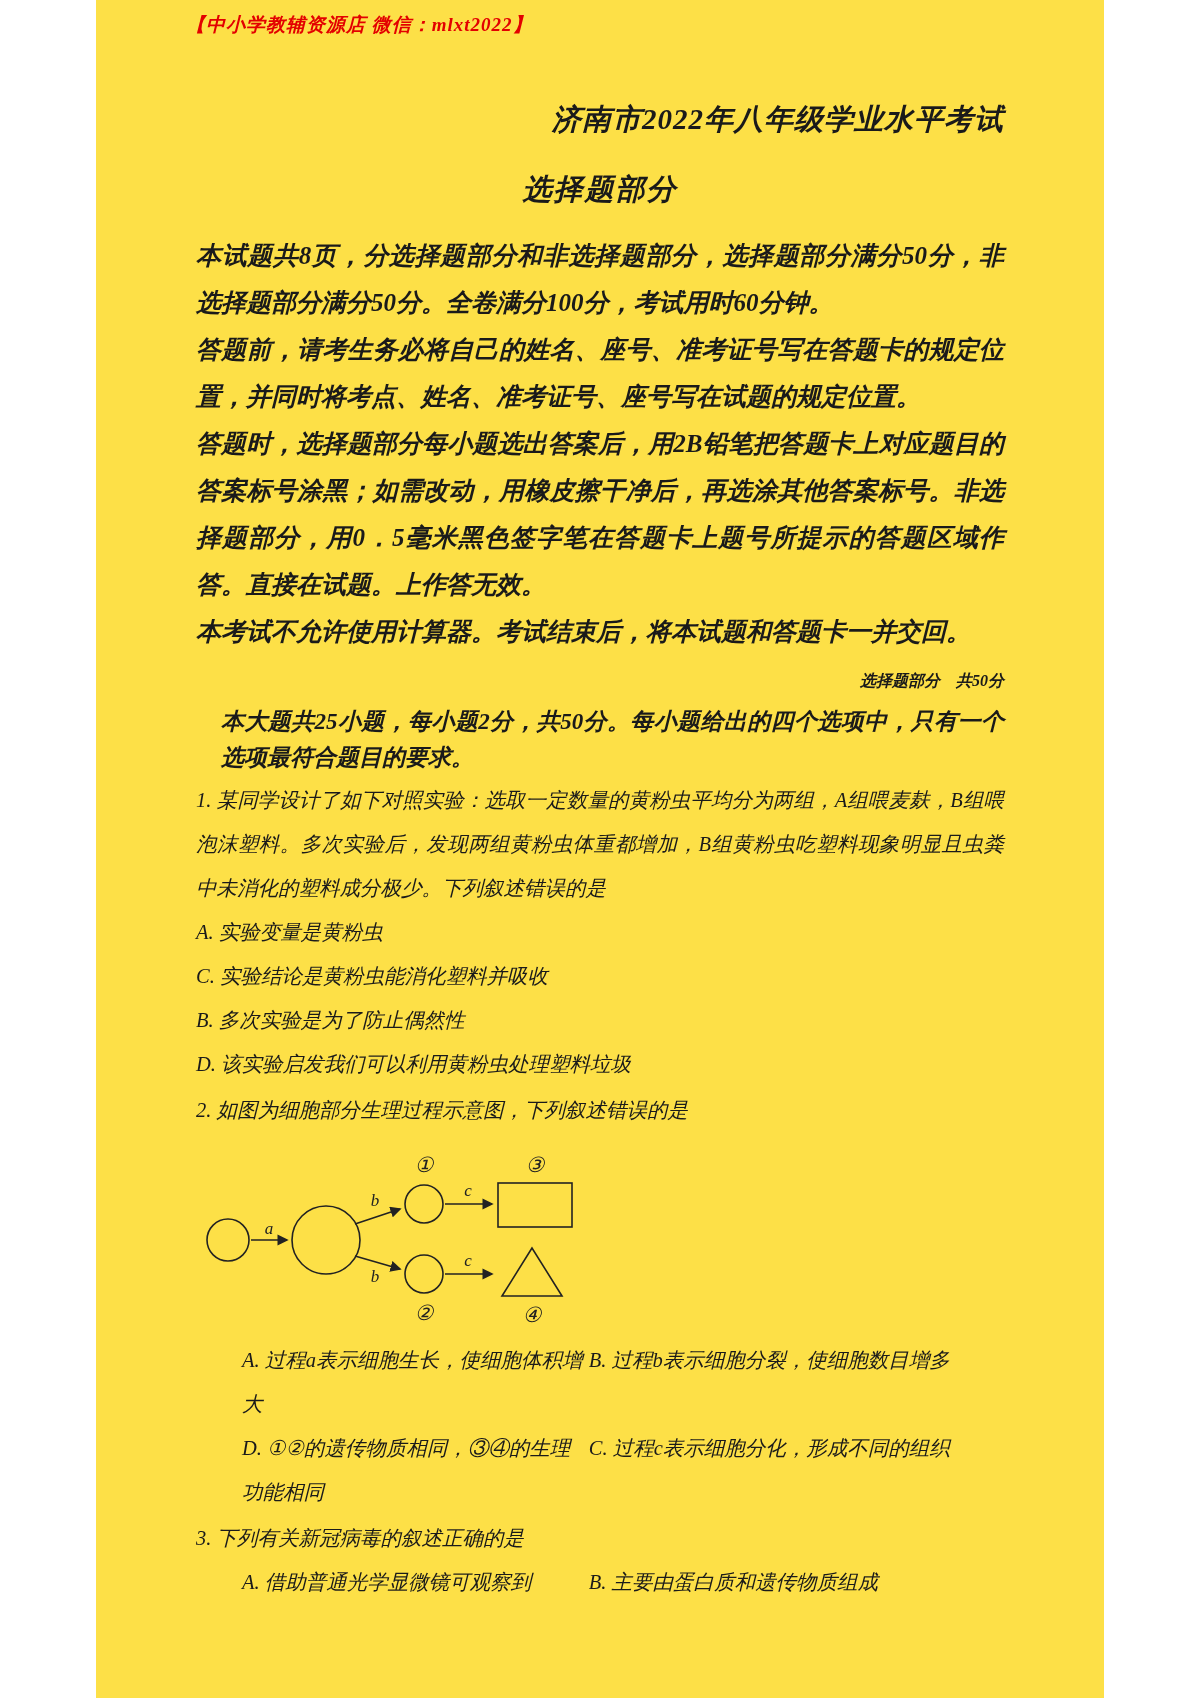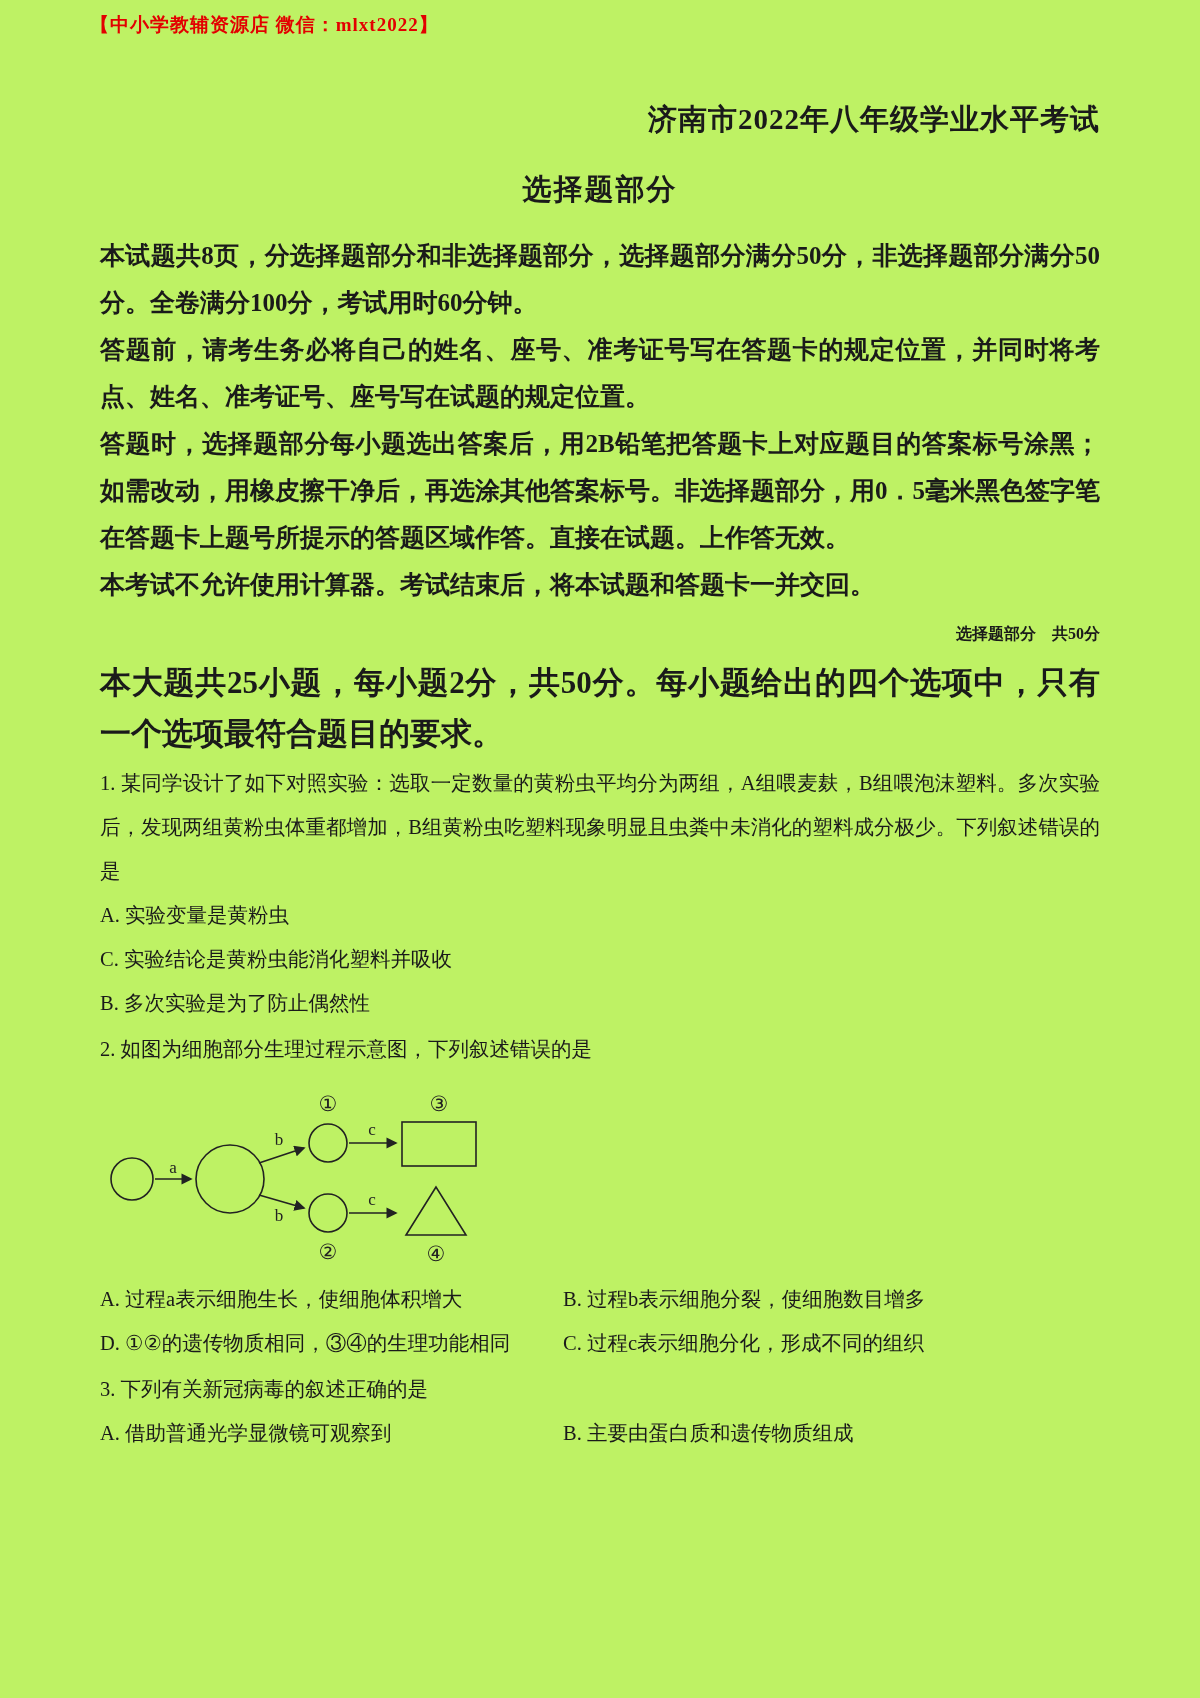--- a/index.html
+++ b/index.html
@@ -2,26 +2,27 @@
 <html><head>
 <meta charset="utf-8">
 <style>
   * { margin: 0; padding: 0; box-sizing: border-box; }
   html, body { background: #ffffff; }
   body {
     font-family: "Liberation Serif", "DejaVu Serif", serif;
     color: #1a1a1a;
   }
   .page {
-    width: 1200px;
+    width: 1008px;
     min-height: 1698px;
     margin: 0 auto;
-    background: #bef264;
+    background: #fde047;
     padding: 12px 100px 60px 100px;
     position: relative;
+    font-style: italic;
   }
   .watermark {
     color: #e30000;
     font-size: 19px;
     font-weight: bold;
     letter-spacing: 1px;
     margin-left: -10px;
   }
   .title {
     text-align: right;
@@ -46,38 +47,40 @@
   }
   .section-header {
     text-align: right;
     font-weight: bold;
     font-size: 16px;
     line-height: 47px;
     margin-top: 2px;
   }
   .section-note {
     font-weight: bold;
-    font-size: 31px;
-    line-height: 51px;
+    font-size: 23px;
+    line-height: 36px;
     text-align: justify;
+    margin-left: 25px;
   }
   .q-stem {
     font-size: 20.5px;
     line-height: 44px;
     text-align: justify;
     margin-top: 2px;
   }
   .q-option {
     font-size: 20.5px;
     line-height: 44px;
   }
   .options-2col {
     display: grid;
     grid-template-columns: 45.5% 1fr;
-    column-gap: 8px;
+    column-gap: 0;
+    margin-left: 46px;
   }
   .diagram-wrap {
     margin: 14px 0 6px 2px;
   }
   svg text { font-family: "Liberation Serif", "DejaVu Serif", serif; }
 </style>
 </head>
 <body>
 
 <div class="page">
@@ -94,20 +97,21 @@
     <p class="inst">本考试不允许使用计算器。考试结束后，将本试题和答题卡一并交回。</p>
   </div>
 
   <div class="section-header">选择题部分　共50分</div>
   <p class="section-note">本大题共25小题，每小题2分，共50分。每小题给出的四个选项中，只有一个选项最符合题目的要求。</p>
 
   <p class="q-stem">1. 某同学设计了如下对照实验：选取一定数量的黄粉虫平均分为两组，A组喂麦麸，B组喂泡沫塑料。多次实验后，发现两组黄粉虫体重都增加，B组黄粉虫吃塑料现象明显且虫粪中未消化的塑料成分极少。下列叙述错误的是</p>
   <p class="q-option">A. 实验变量是黄粉虫</p>
   <p class="q-option">C. 实验结论是黄粉虫能消化塑料并吸收</p>
   <p class="q-option">B. 多次实验是为了防止偶然性</p>
+  <p class="q-option">D. 该实验启发我们可以利用黄粉虫处理塑料垃圾</p>
 
   <p class="q-stem">2. 如图为细胞部分生理过程示意图，下列叙述错误的是</p>
 
   <div class="diagram-wrap">
     <svg viewBox="0 0 400 182" width="400" height="182">
       <defs>
         <marker id="arrow" viewBox="0 0 10 10" refX="8.5" refY="5" markerWidth="7" markerHeight="7" orient="auto-start-reverse">
           <path d="M0,0 L10,5 L0,10 z" fill="#222"></path>
         </marker>
       </defs>

